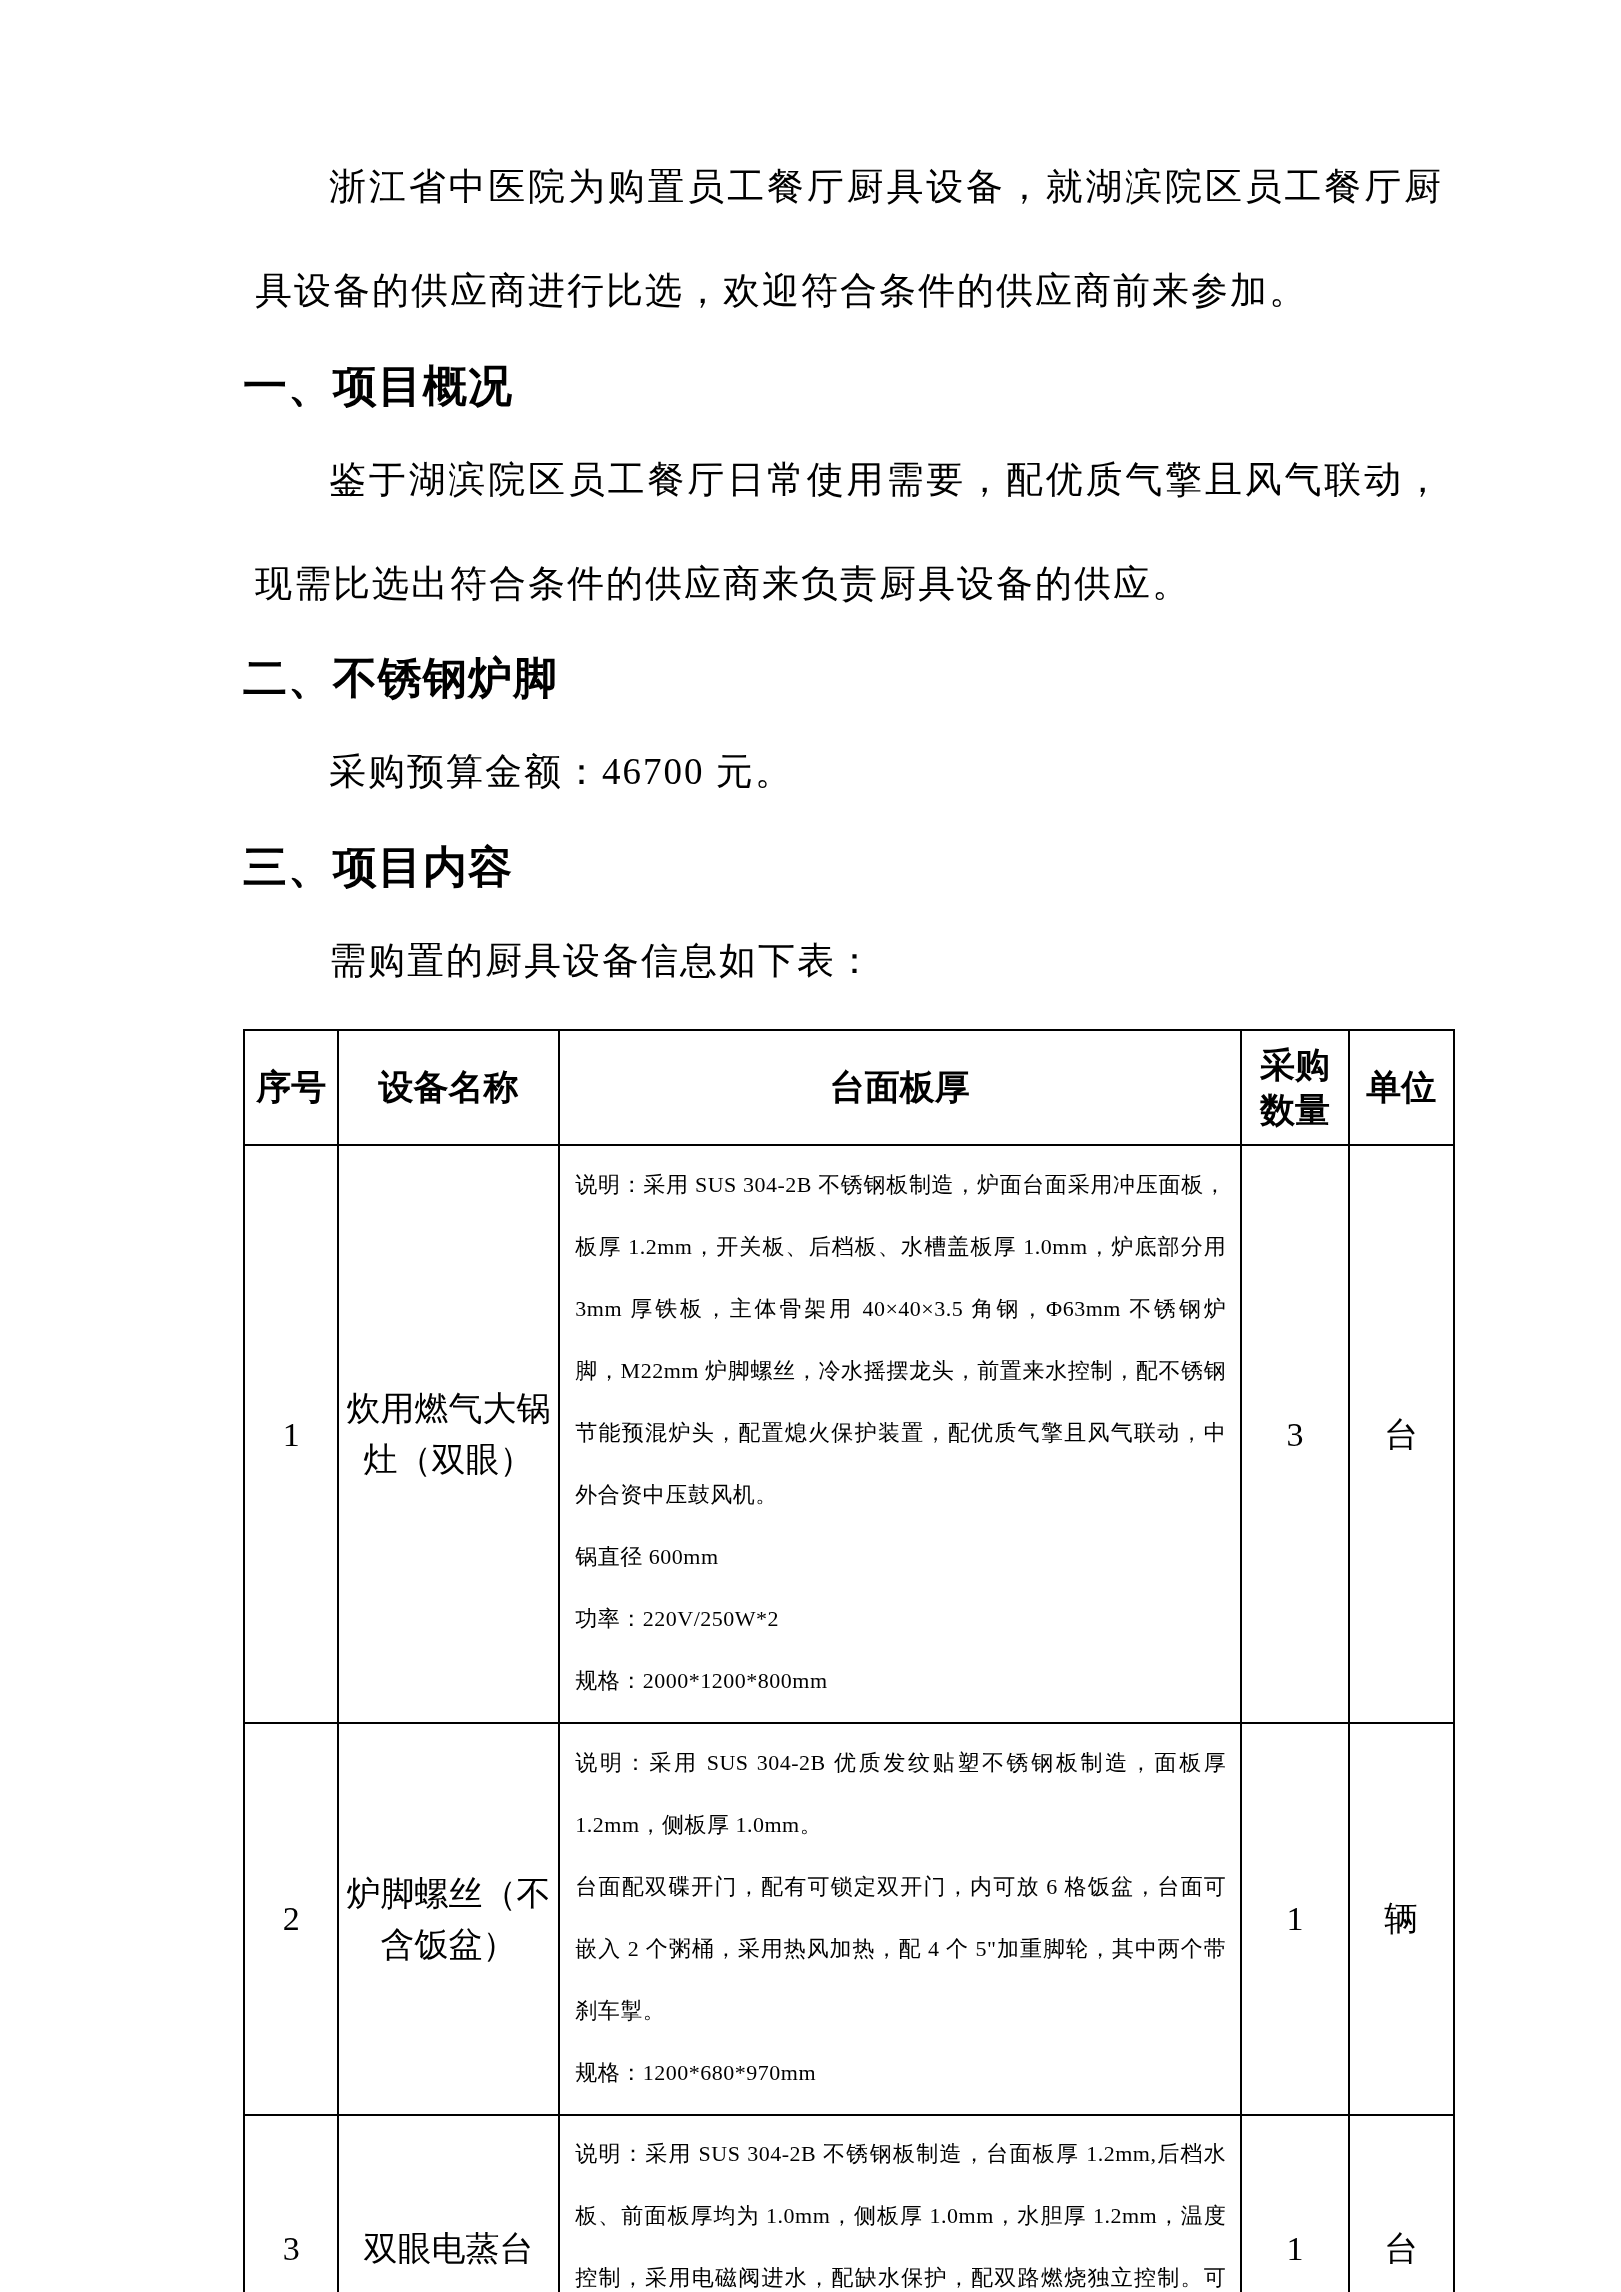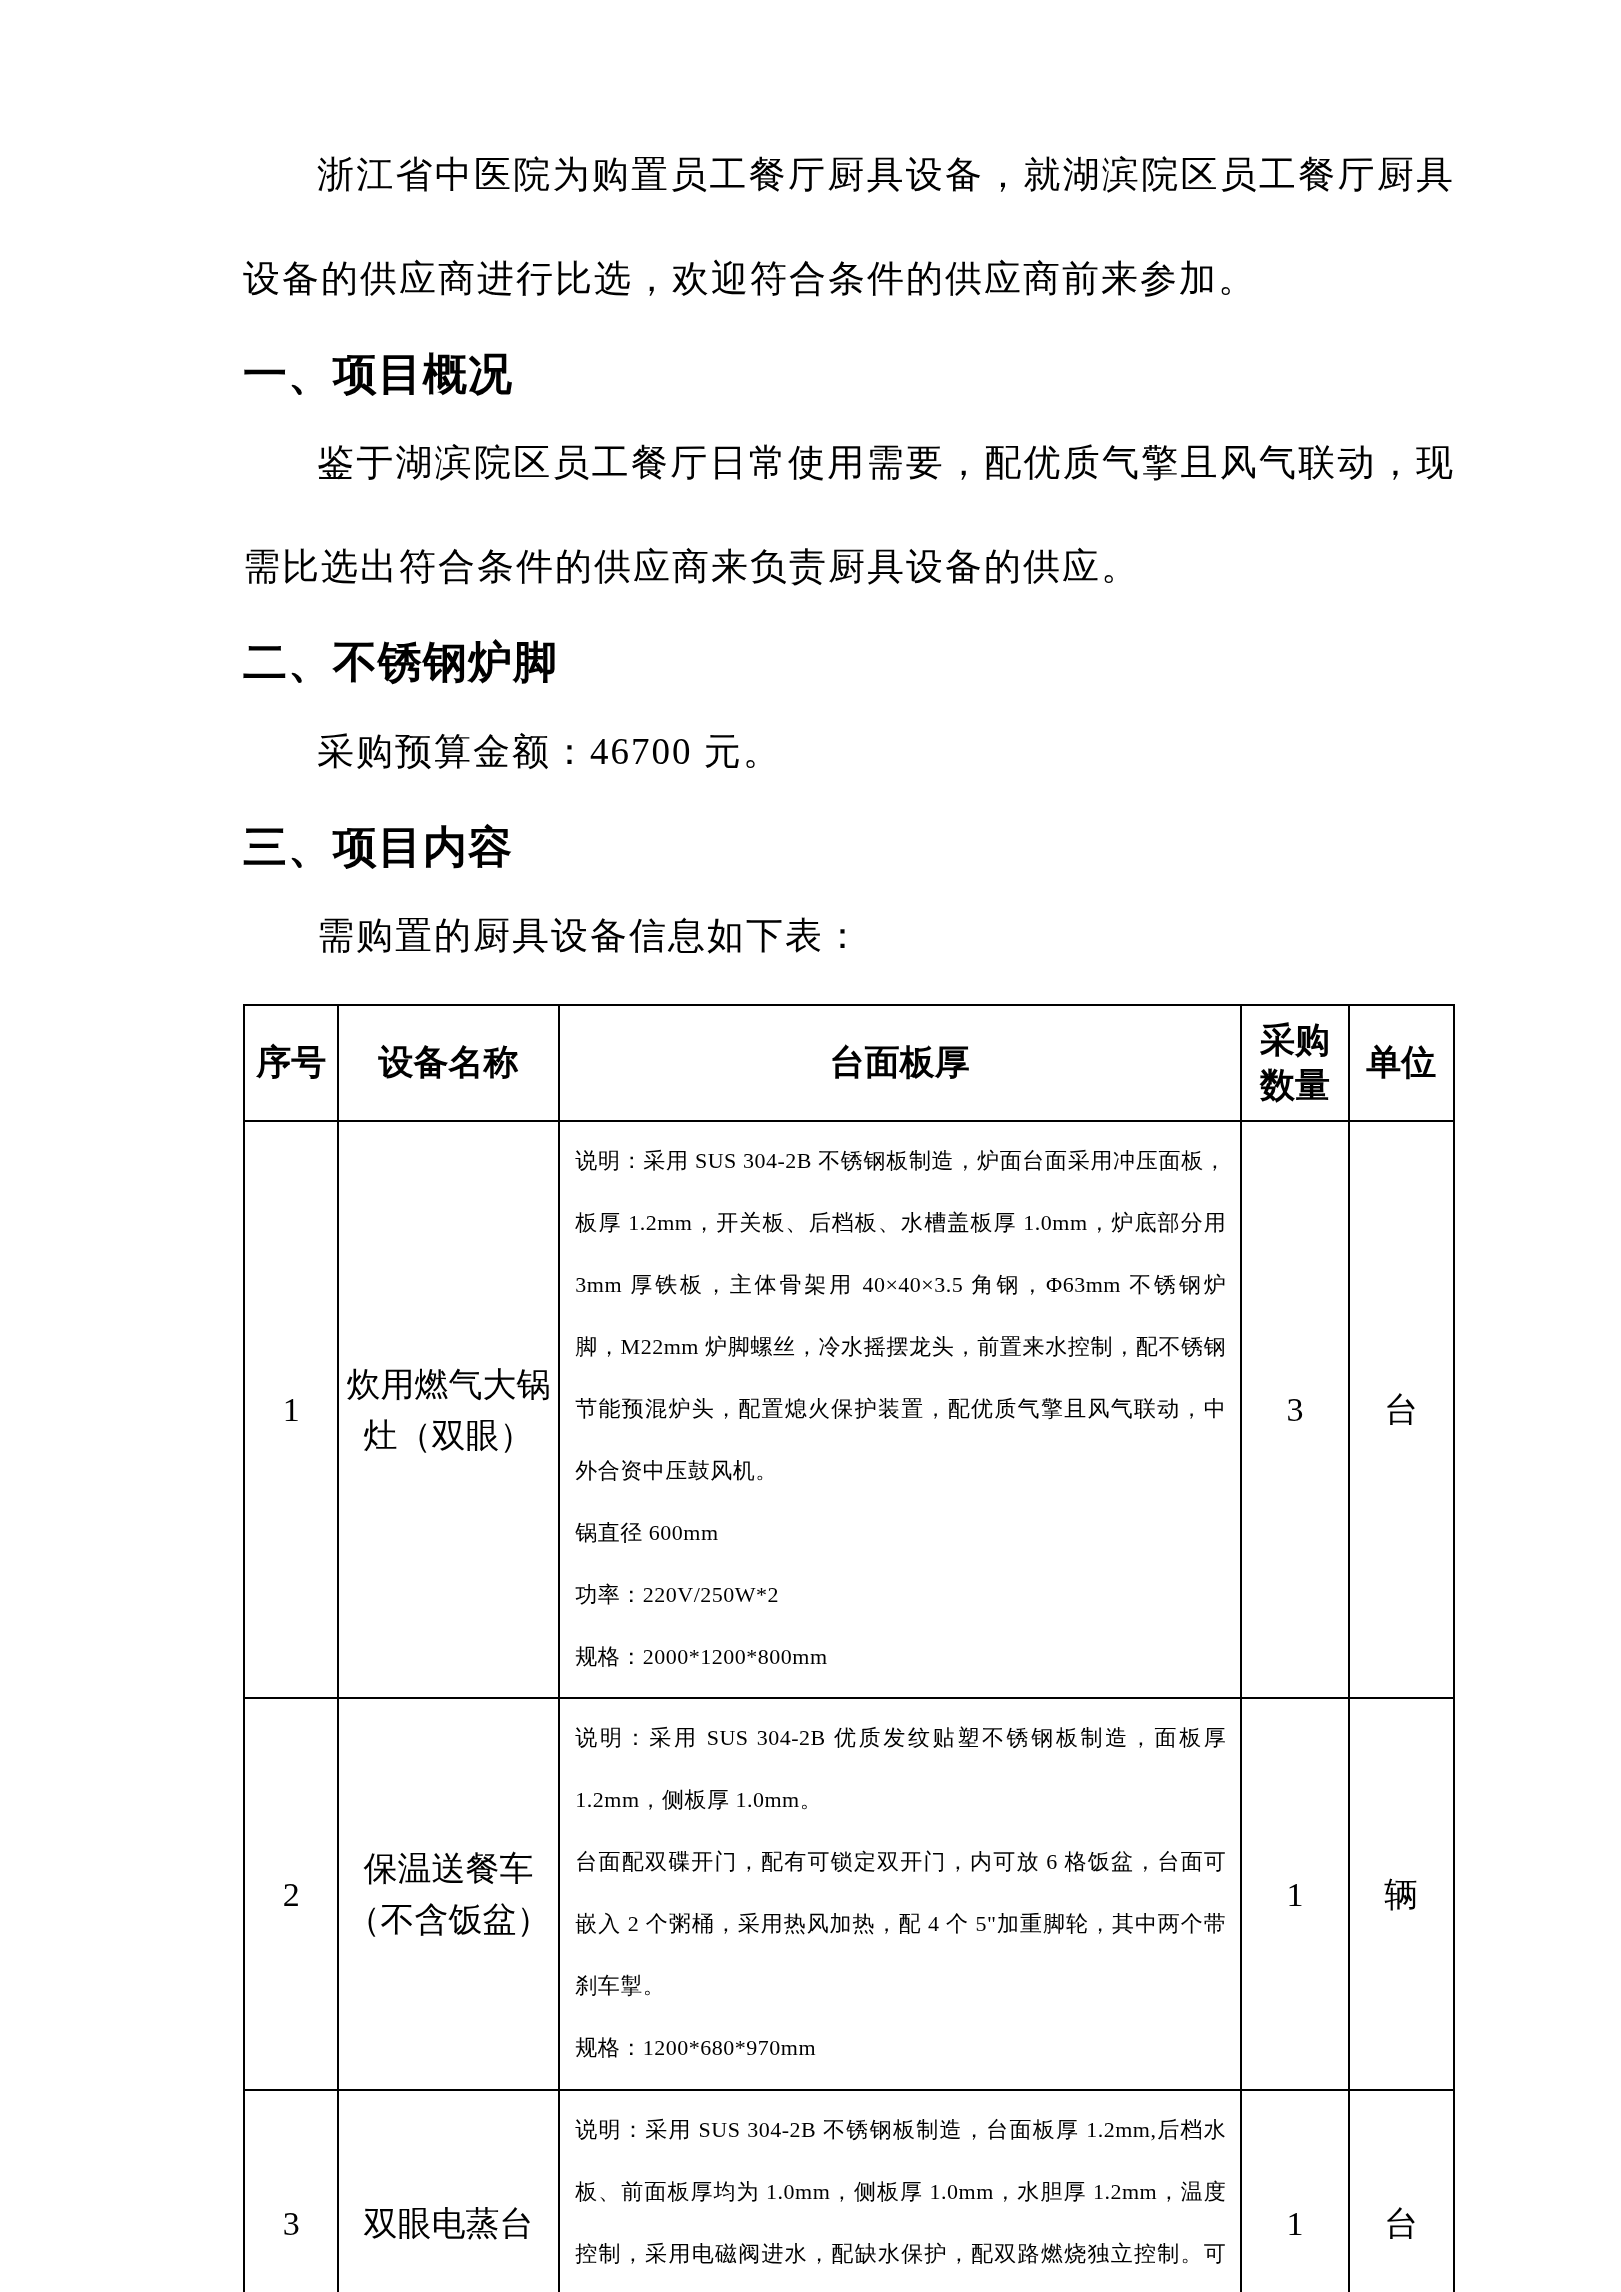--- a/index.html
+++ b/index.html
@@ -15,21 +15,21 @@
     font-family: "Liberation Serif", "DejaVu Serif", serif;
   }
   .content {
     margin-left: 243px;
     width: 1212px;
     padding-top: 123px;
   }
   p.body-par {
     font-size: 37px;
     line-height: 104px;
-    margin: 0;
+    margin: 12px;
     text-indent: 2em;
     text-align: justify;
     text-justify: inter-character;
     letter-spacing: 2px;
   }
   h2.section-heading {
     font-size: 44px;
     font-weight: bold;
     line-height: 59px;
     margin: 13.7px 0 7.8px 0;
@@ -115,21 +115,21 @@
           <div class="spec-line">说明：采用 SUS 304-2B 不锈钢板制造，炉面台面采用冲压面板，板厚 1.2mm，开关板、后档板、水槽盖板厚 1.0mm，炉底部分用 3mm 厚铁板，主体骨架用 40×40×3.5 角钢，Φ63mm 不锈钢炉脚，M22mm 炉脚螺丝，冷水摇摆龙头，前置来水控制，配不锈钢节能预混炉头，配置熄火保护装置，配优质气擎且风气联动，中外合资中压鼓风机。</div>
           <div class="spec-line">锅直径 600mm</div>
           <div class="spec-line">功率：220V/250W*2</div>
           <div class="spec-line">规格：2000*1200*800mm</div>
         </td>
         <td class="cell-center">3</td>
         <td class="cell-center">台</td>
       </tr>
       <tr>
         <td class="cell-center">2</td>
-        <td class="cell-center">保温送餐车（不含饭盆）</td>
+        <td class="cell-center">炉脚螺丝（不含饭盆）</td>
         <td class="cell-spec">
           <div class="spec-line">说明：采用 SUS 304-2B 优质发纹贴塑不锈钢板制造，面板厚 1.2mm，侧板厚 1.0mm。</div>
           <div class="spec-line">台面配双碟开门，配有可锁定双开门，内可放 6 格饭盆，台面可嵌入 2 个粥桶，采用热风加热，配 4 个 5"加重脚轮，其中两个带刹车掣。</div>
           <div class="spec-line">规格：1200*680*970mm</div>
         </td>
         <td class="cell-center">1</td>
         <td class="cell-center">辆</td>
       </tr>
       <tr>
         <td class="cell-center">3</td>

